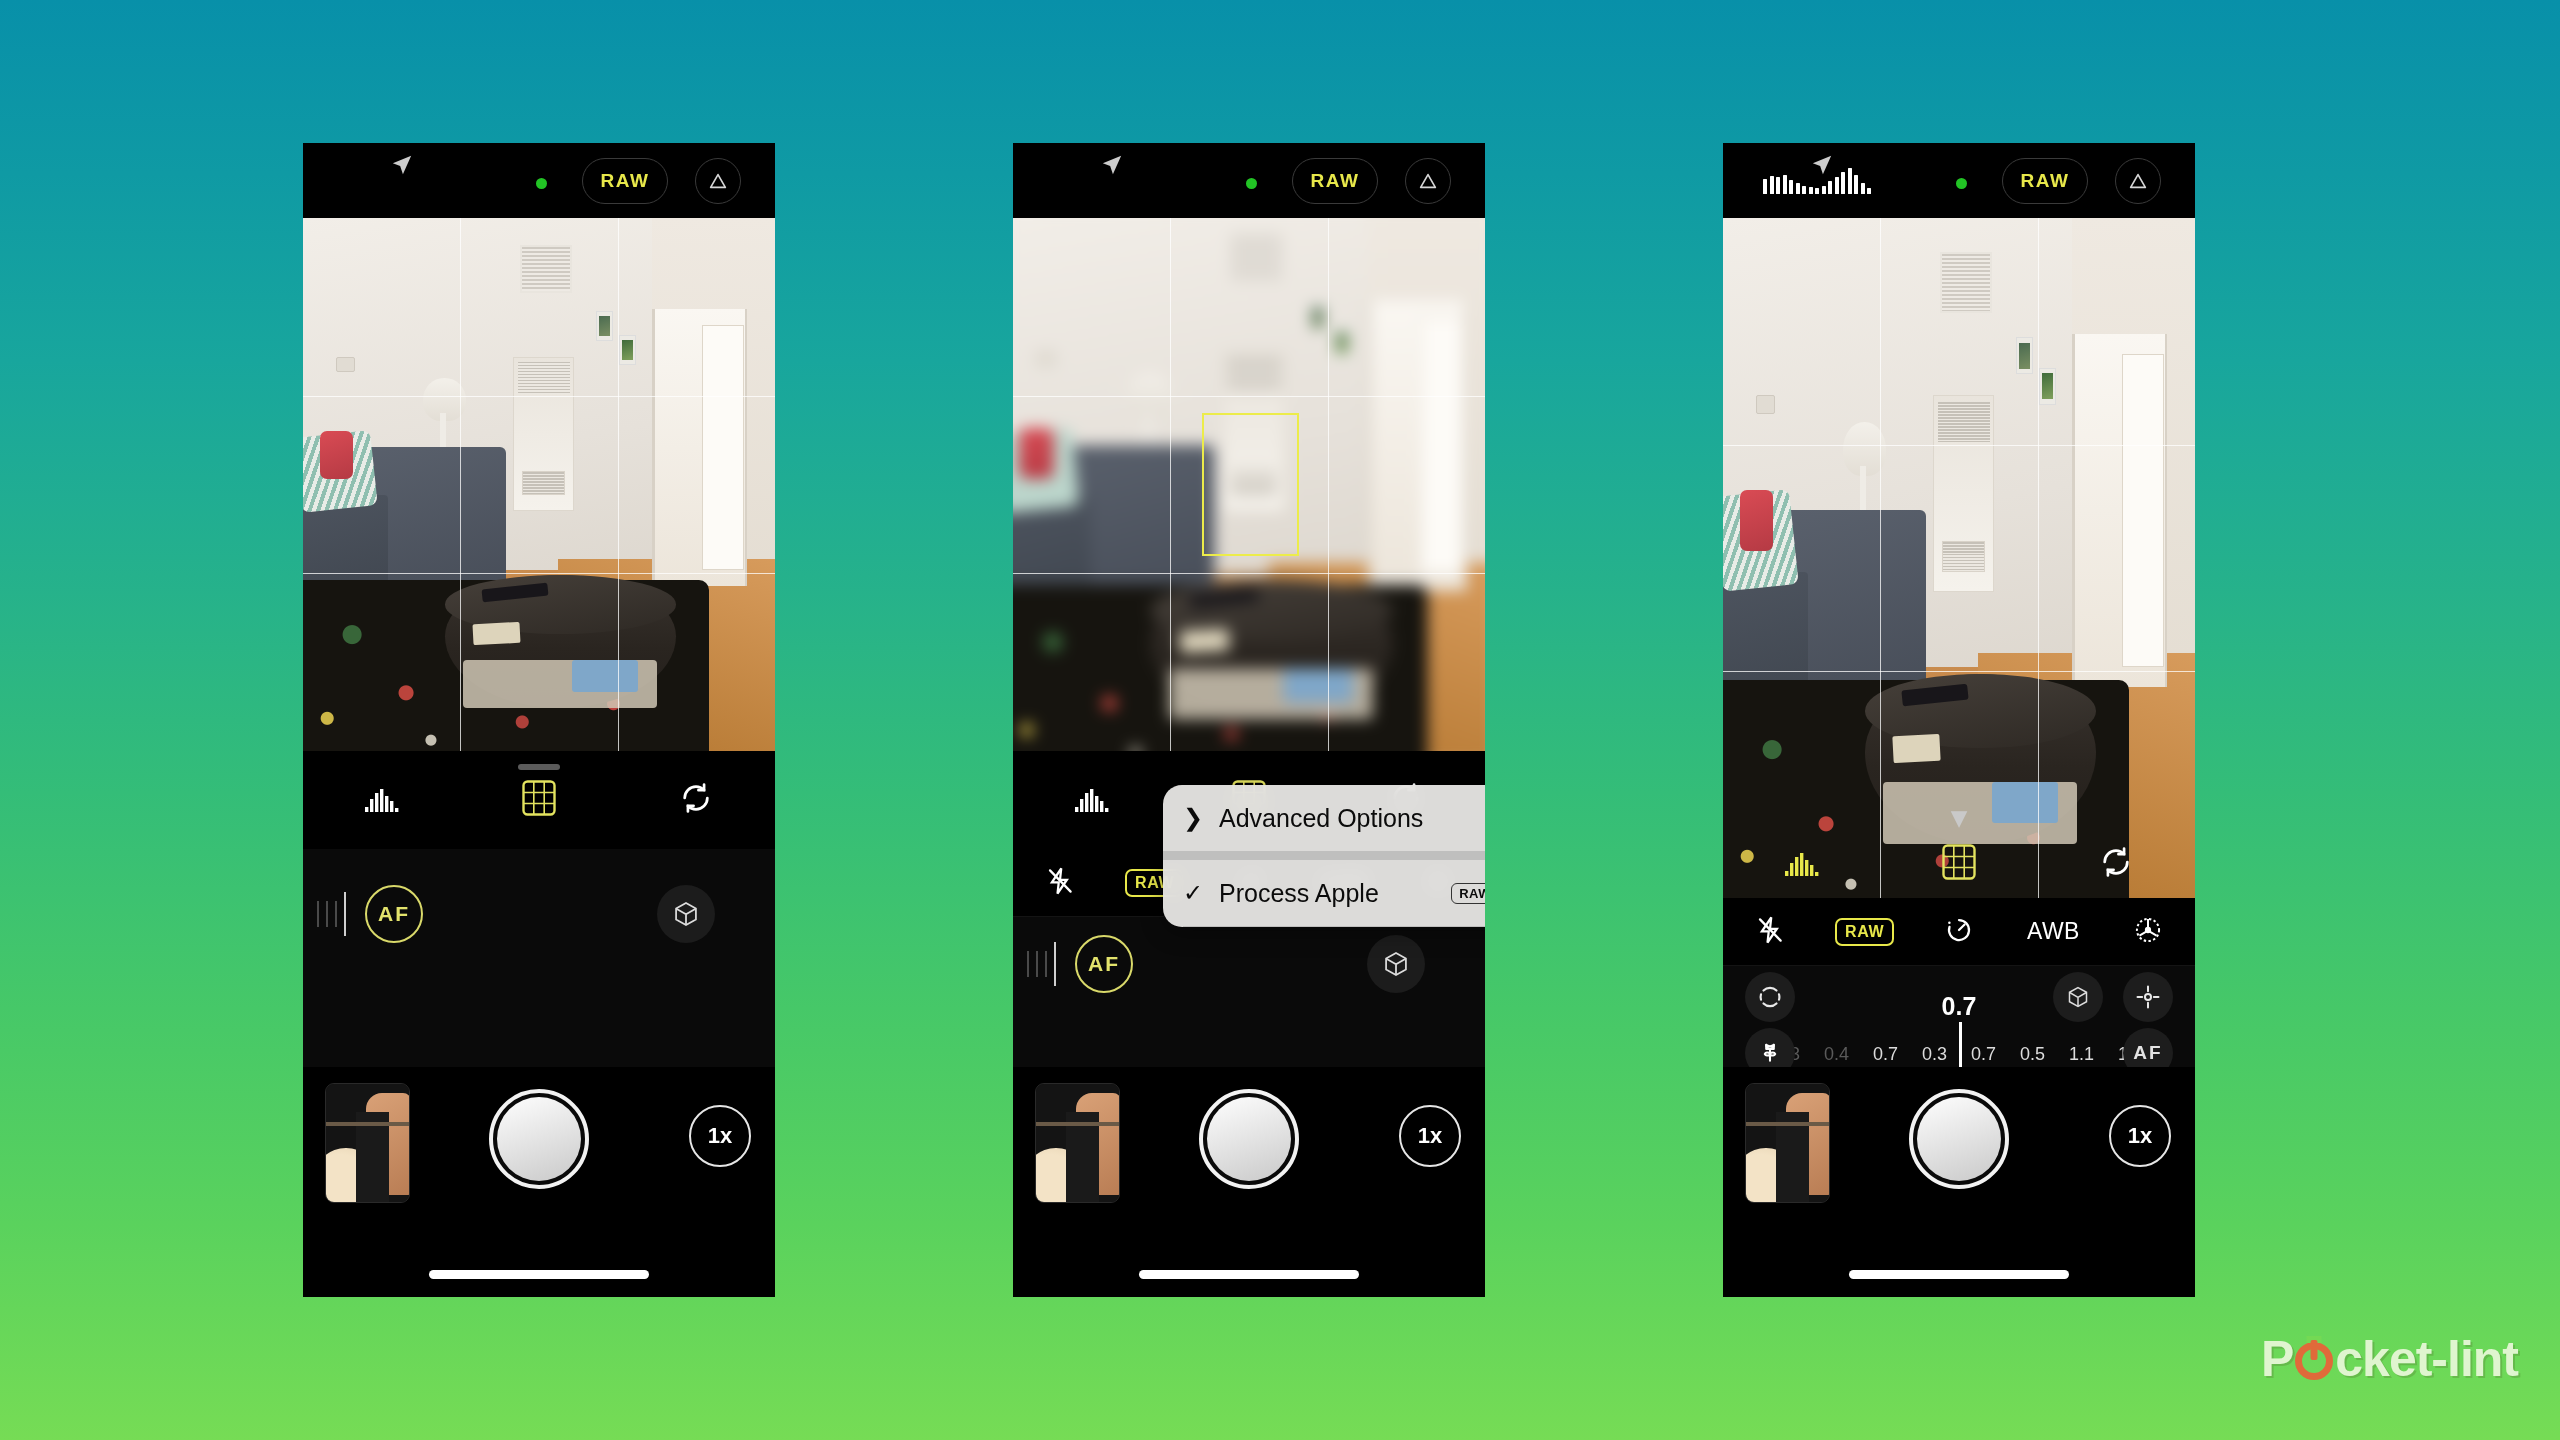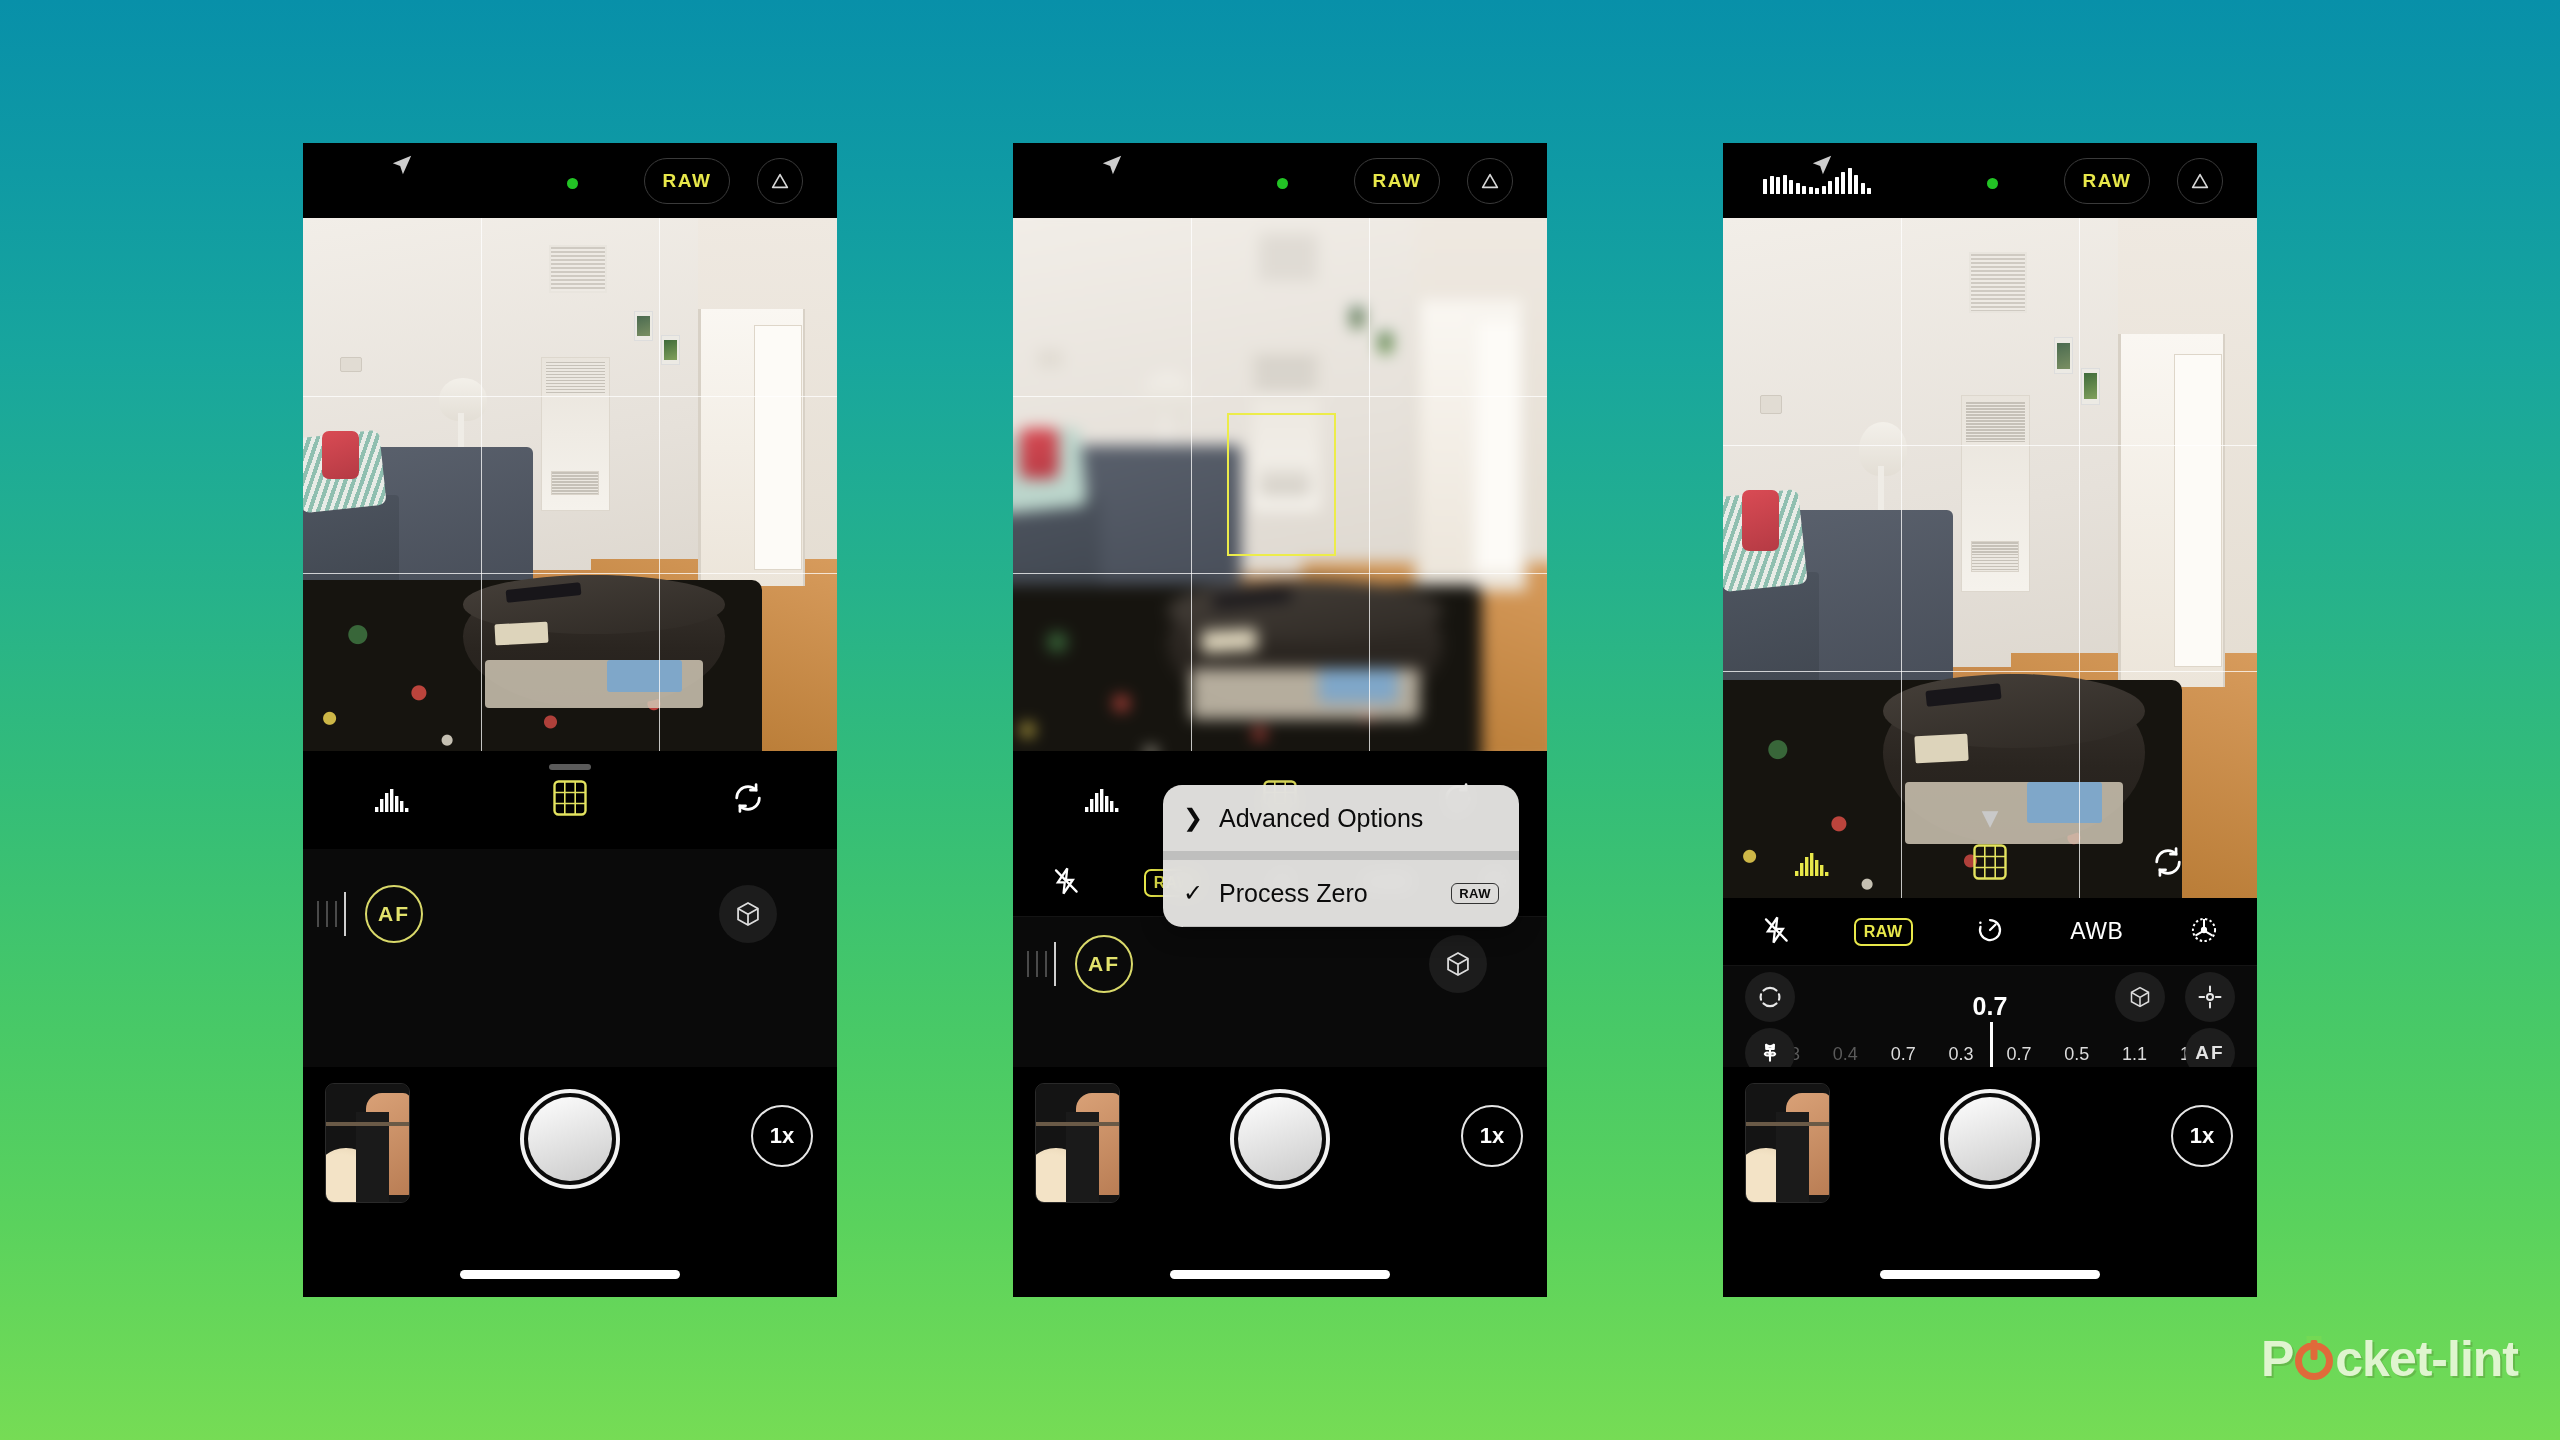--- a/index.html
+++ b/index.html
@@ -14,21 +14,21 @@
       #34bd78 55%,
       #46c868 70%,
       #5ad25d 85%,
       #76dc55 100%);
     position:relative;
   }
 
   
   .phone {
     position:absolute;
-    width:534px;
+    width:472px;
     background:#000;
     overflow:hidden;
     display:flex;
     flex-direction:column;
   }
   #phone1 { left:303px;  top:143px; height:1154px; }
   #phone2 { left:1013px; top:143px; height:1154px; }
   #phone3 { left:1723px; top:143px; height:1154px; }
 
   
@@ -646,21 +646,21 @@
   </div>
 
   <div class="popup">
     <div class="popup-item">
       <span class="lead">❯</span>
       <span class="txt">Advanced Options</span>
     </div>
     <div class="popup-sep"></div>
     <div class="popup-item">
       <span class="lead">✓</span>
-      <span class="txt">Process Zero</span>
+      <span class="txt">Process Apple</span>
       <span class="tag">RAW</span>
     </div>
     <div class="popup-line"></div>
   </div>
 </div>
 
 <div class="phone" id="phone3">
 
   <div class="topbar">
     <div class="hist" id="hist3">

